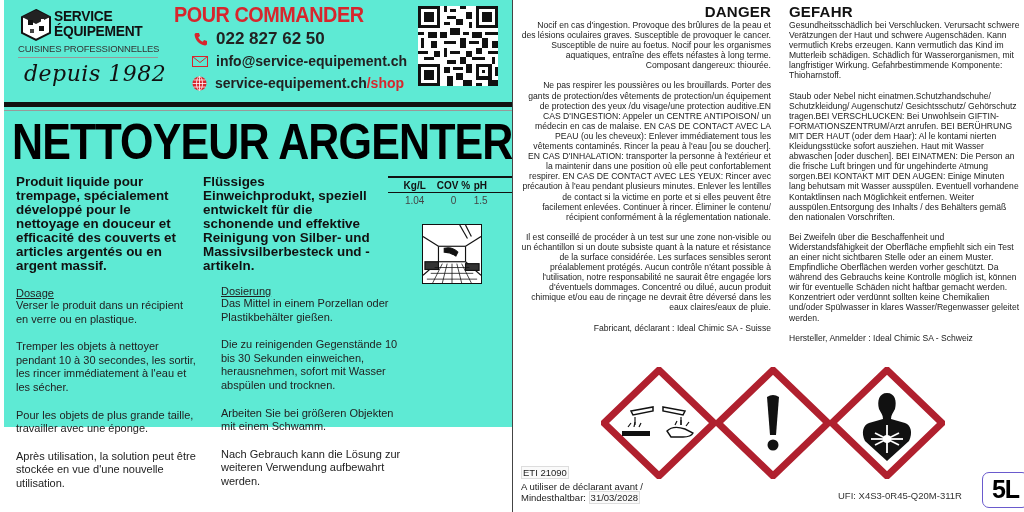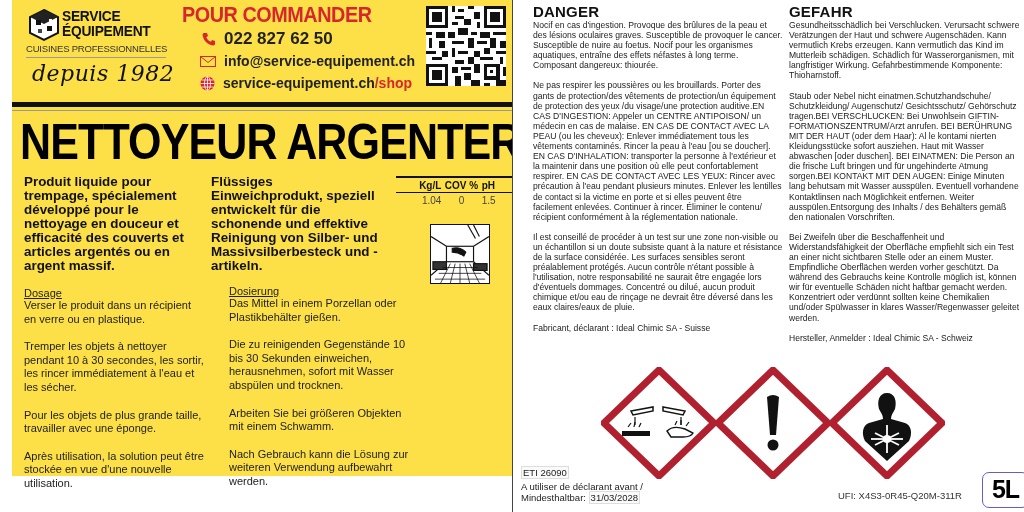--- a/index.html
+++ b/index.html
@@ -1,19 +1,19 @@
 <!DOCTYPE html>
 <html><head>
 <meta charset="utf-8">
 <style>
   * { box-sizing: border-box; margin: 0; padding: 0; }
   html, body { width: 1024px; height: 512px; overflow: hidden; background: #ffffff; }
   body { font-family: "Liberation Sans", sans-serif; color: #111; position: relative; }
 
-  .left-panel { position: absolute; left: 12px; top: 0; width: 512px; height: 476px; background: #fde047; }
+  .left-panel { position: absolute; left: 4px; top: 0; width: 512px; height: 427px; background: #5eead4; }
   .right-panel { position: absolute; left: 512px; top: 0; width: 512px; height: 512px; background: #fff; border-left: 1px solid #444; }
 
   
   .header { position: absolute; left: 0; top: 0; width: 512px; height: 104px; }
   .header-bottom-rule { position: absolute; left: 0; top: 102px; width: 512px; height: 5px; background: #111; }
   .thin-rule { position: absolute; left: 0; top: 110px; width: 512px; height: 1px; background: #999; }
 
   .logo { position: absolute; left: 14px; top: 6px; width: 150px; height: 90px; }
   .logo-mark { position: absolute; left: 2px; top: 2px; width: 32px; height: 34px; }
   .logo-name { position: absolute; left: 36px; top: 2px; font-weight: bold; font-size: 15px; line-height: 15px; letter-spacing: -0.3px; color: #111; font-family: "Liberation Sans", sans-serif; }
@@ -41,29 +41,29 @@
   .intro { font-weight: bold; font-size: 13.4px; line-height: 14px; color: #111; }
   .section-label { font-size: 11px; text-decoration: underline; color: #222; margin-top: 0; }
   .para { font-size: 11px; line-height: 13.6px; color: #222; margin-bottom: 14px; }
   .col-fr .block { position: absolute; left: 0; top: 112px; width: 180px; }
   .col-de .block { position: absolute; left: 0; top: 110px; width: 180px; margin-left: 18px; }
 
   
   .spec-table { position: absolute; left: 384px; top: 176px; width: 126px; border-collapse: collapse; }
   .spec-table th { font-size: 10px; font-weight: bold; padding: 2px 0 1px 0; border-top: 2px solid #111; border-bottom: 1px solid #111; }
   .spec-table td { font-size: 10px; color: #444; padding: 2px 0; }
-  .spec-table .c1 { text-align: right; width: 36%; padding-left: 8px; }
+  .spec-table .c1 { text-align: center; width: 36%; padding-left: 8px; }
   .spec-table .c2 { text-align: center; width: 32%; }
   .spec-table .c3 { text-align: left; width: 32%; }
 
   .kitchen-icon { position: absolute; left: 418px; top: 224px; width: 60px; height: 60px; border: 1.5px solid #111; background: #fff; }
 
   
   .hazard-col { position: absolute; top: 3px; width: 250px; }
-  .hazard-col.fr { left: 20px; }
+  .hazard-col.fr { left: 8px; text-align: right; }
   .hazard-col.de { left: 276px; width: 232px; }
   .signal-word { font-weight: bold; font-size: 15px; line-height: 17px; color: #111; letter-spacing: 0.2px; }
   .hazard-text { font-size: 8.6px; line-height: 10.1px; color: #222; margin-bottom: 10px; }
   .hazard-col.de .hazard-text { font-size: 8.55px; }
 
   .pictograms { position: absolute; left: 88px; top: 367px; width: 340px; height: 112px; }
   .ghs { position: absolute; top: 0; width: 116px; height: 112px; }
 
   .footer-eti { position: absolute; left: 8px; top: 467px; font-size: 9.5px; color: #222; }
   .boxed { border: 1px solid #ddd; padding: 0 1px; background: #fafafa; }
@@ -309,21 +309,21 @@
         <line x1="58" y1="58" x2="58" y2="86"></line>
         <line x1="46" y1="66" x2="70" y2="78"></line>
         <line x1="70" y1="66" x2="46" y2="78"></line>
         <line x1="42" y1="72" x2="74" y2="72"></line>
       </g>
       <circle cx="58" cy="72" r="4" fill="#fff"></circle>
     </svg>
   </div>
 
   <div class="footer-eti">
-    <span class="boxed"><span>ETI</span> <span>26090</span></span>
+    <span class="boxed"><span>ETI</span> <span>21090</span></span>
   </div>
   <div class="footer-date">
     <div>A utiliser de déclarant avant /</div>
     <div><span>Mindesthaltbar:</span> <span class="boxed">31/03/2028</span></div>
   </div>
   <div class="footer-ufi">UFI: X4S3-0R45-Q20M-311R</div>
   <div class="volume-badge">5L</div>
 </div>
 
 </body></html>

